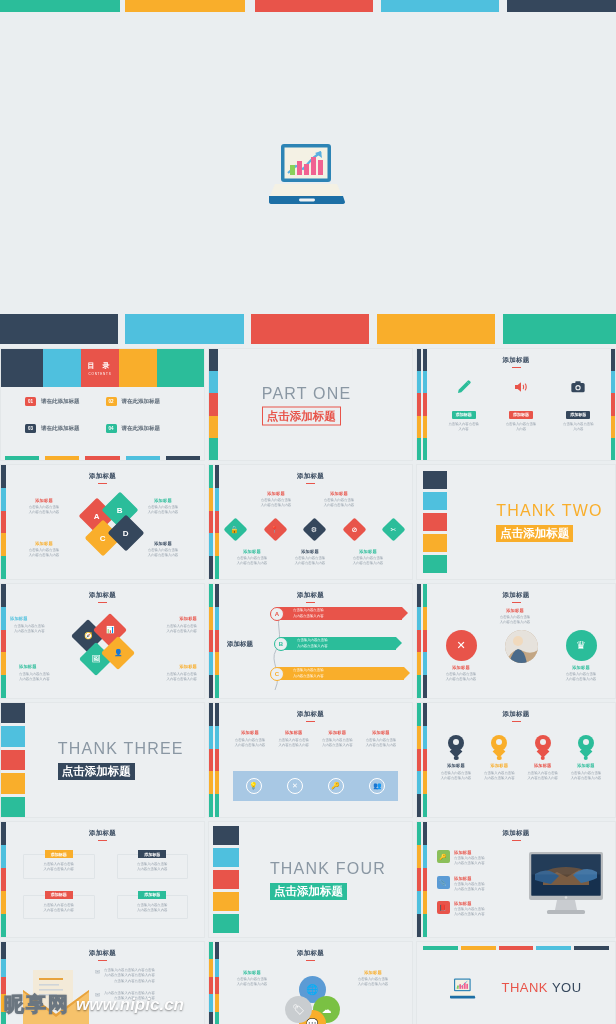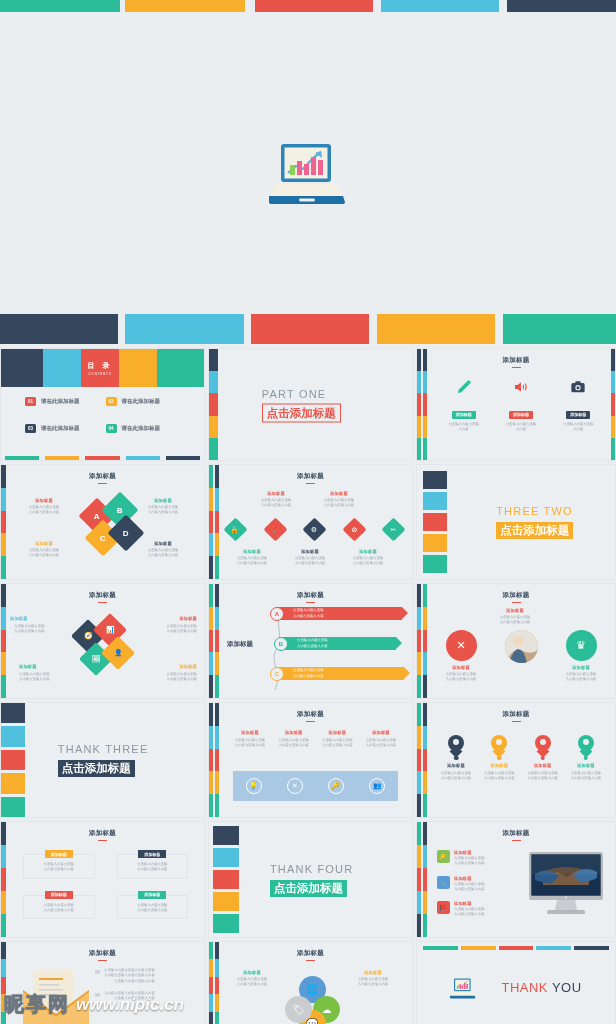--- a/index.html
+++ b/index.html
@@ -54,21 +54,21 @@
   }
   .stitle .uline { display: block; width: 9px; height: 1.5px; background: #e8544a; margin: 1.5px auto 0; }
 
   .tiny { font-size: 3.4px; color: #8c98a4; line-height: 1.55; text-align: center; letter-spacing: 0; }
   .tinyL { font-size: 3.4px; color: #8c98a4; line-height: 1.55; text-align: left; }
   .tag { font-size: 4px; font-weight: bold; color: #fff; padding: 1.5px 4px; display: inline-block; border-radius: 1px; }
   .labl { font-size: 4.2px; font-weight: bold; letter-spacing: .2px; }
 
   
   .part-wrap { position: absolute; left: 26%; top: 50%; transform: translateY(-50%); }
-  .part-en { font-size: 11px; color: #8a97a3; letter-spacing: 1.2px; margin-bottom: 3px; font-weight: normal; }
+  .part-en { font-size: 16px; color: #8a97a3; letter-spacing: 1.2px; margin-bottom: 3px; font-weight: normal; }
   .part-cn { font-size: 11.5px; font-weight: bold; padding: 1px 4px; display: inline-block; }
 
   
   .cts-head { position: absolute; top: 0; left: 0; width: 100%; height: 38px; display: flex; }
   .cts-head .b { height: 100%; }
   .cts-badge { display: flex; flex-direction: column; align-items: center; justify-content: center; color: #fff; }
   .cts-badge .t1 { font-size: 7px; font-weight: bold; letter-spacing: 3px; }
   .cts-badge .t2 { font-size: 3px; letter-spacing: .8px; margin-top: 1px; }
   .cts-items { position: absolute; top: 48px; left: 24px; right: 18px; display: grid; grid-template-columns: 1fr 1fr; row-gap: 18px; }
   .cts-it { display: flex; align-items: center; gap: 5px; }
@@ -401,21 +401,21 @@
 
       <div class="slide" style="width:200px;height:116px;margin-left:3px">
         <div style="position:absolute;left:6px;top:6px;bottom:6px;width:24px;display:flex;flex-direction:column;gap:3px">
           <div style="flex:1;background:#35475c"></div>
           <div style="flex:1;background:#4fc0de"></div>
           <div style="flex:1;background:#e8544a"></div>
           <div style="flex:1;background:#f9ae2b"></div>
           <div style="flex:1;background:#2bbd9a"></div>
         </div>
         <div class="part-wrap" style="left:40%">
-          <div class="part-en" style="color:#f9ae2b">THREE TWO</div>
+          <div class="part-en" style="color:#f9ae2b">THANK TWO</div>
           <div class="part-cn" style="color:#fff;background:#f9ae2b">点击添加标题</div>
         </div>
       </div>
     </div>
 
     <div class="grow">
 
       <div class="slide" style="width:205px;height:116px">
         <div class="vcol" style="width:5px">
           <div class="seg" style="background:#35475c"></div>

